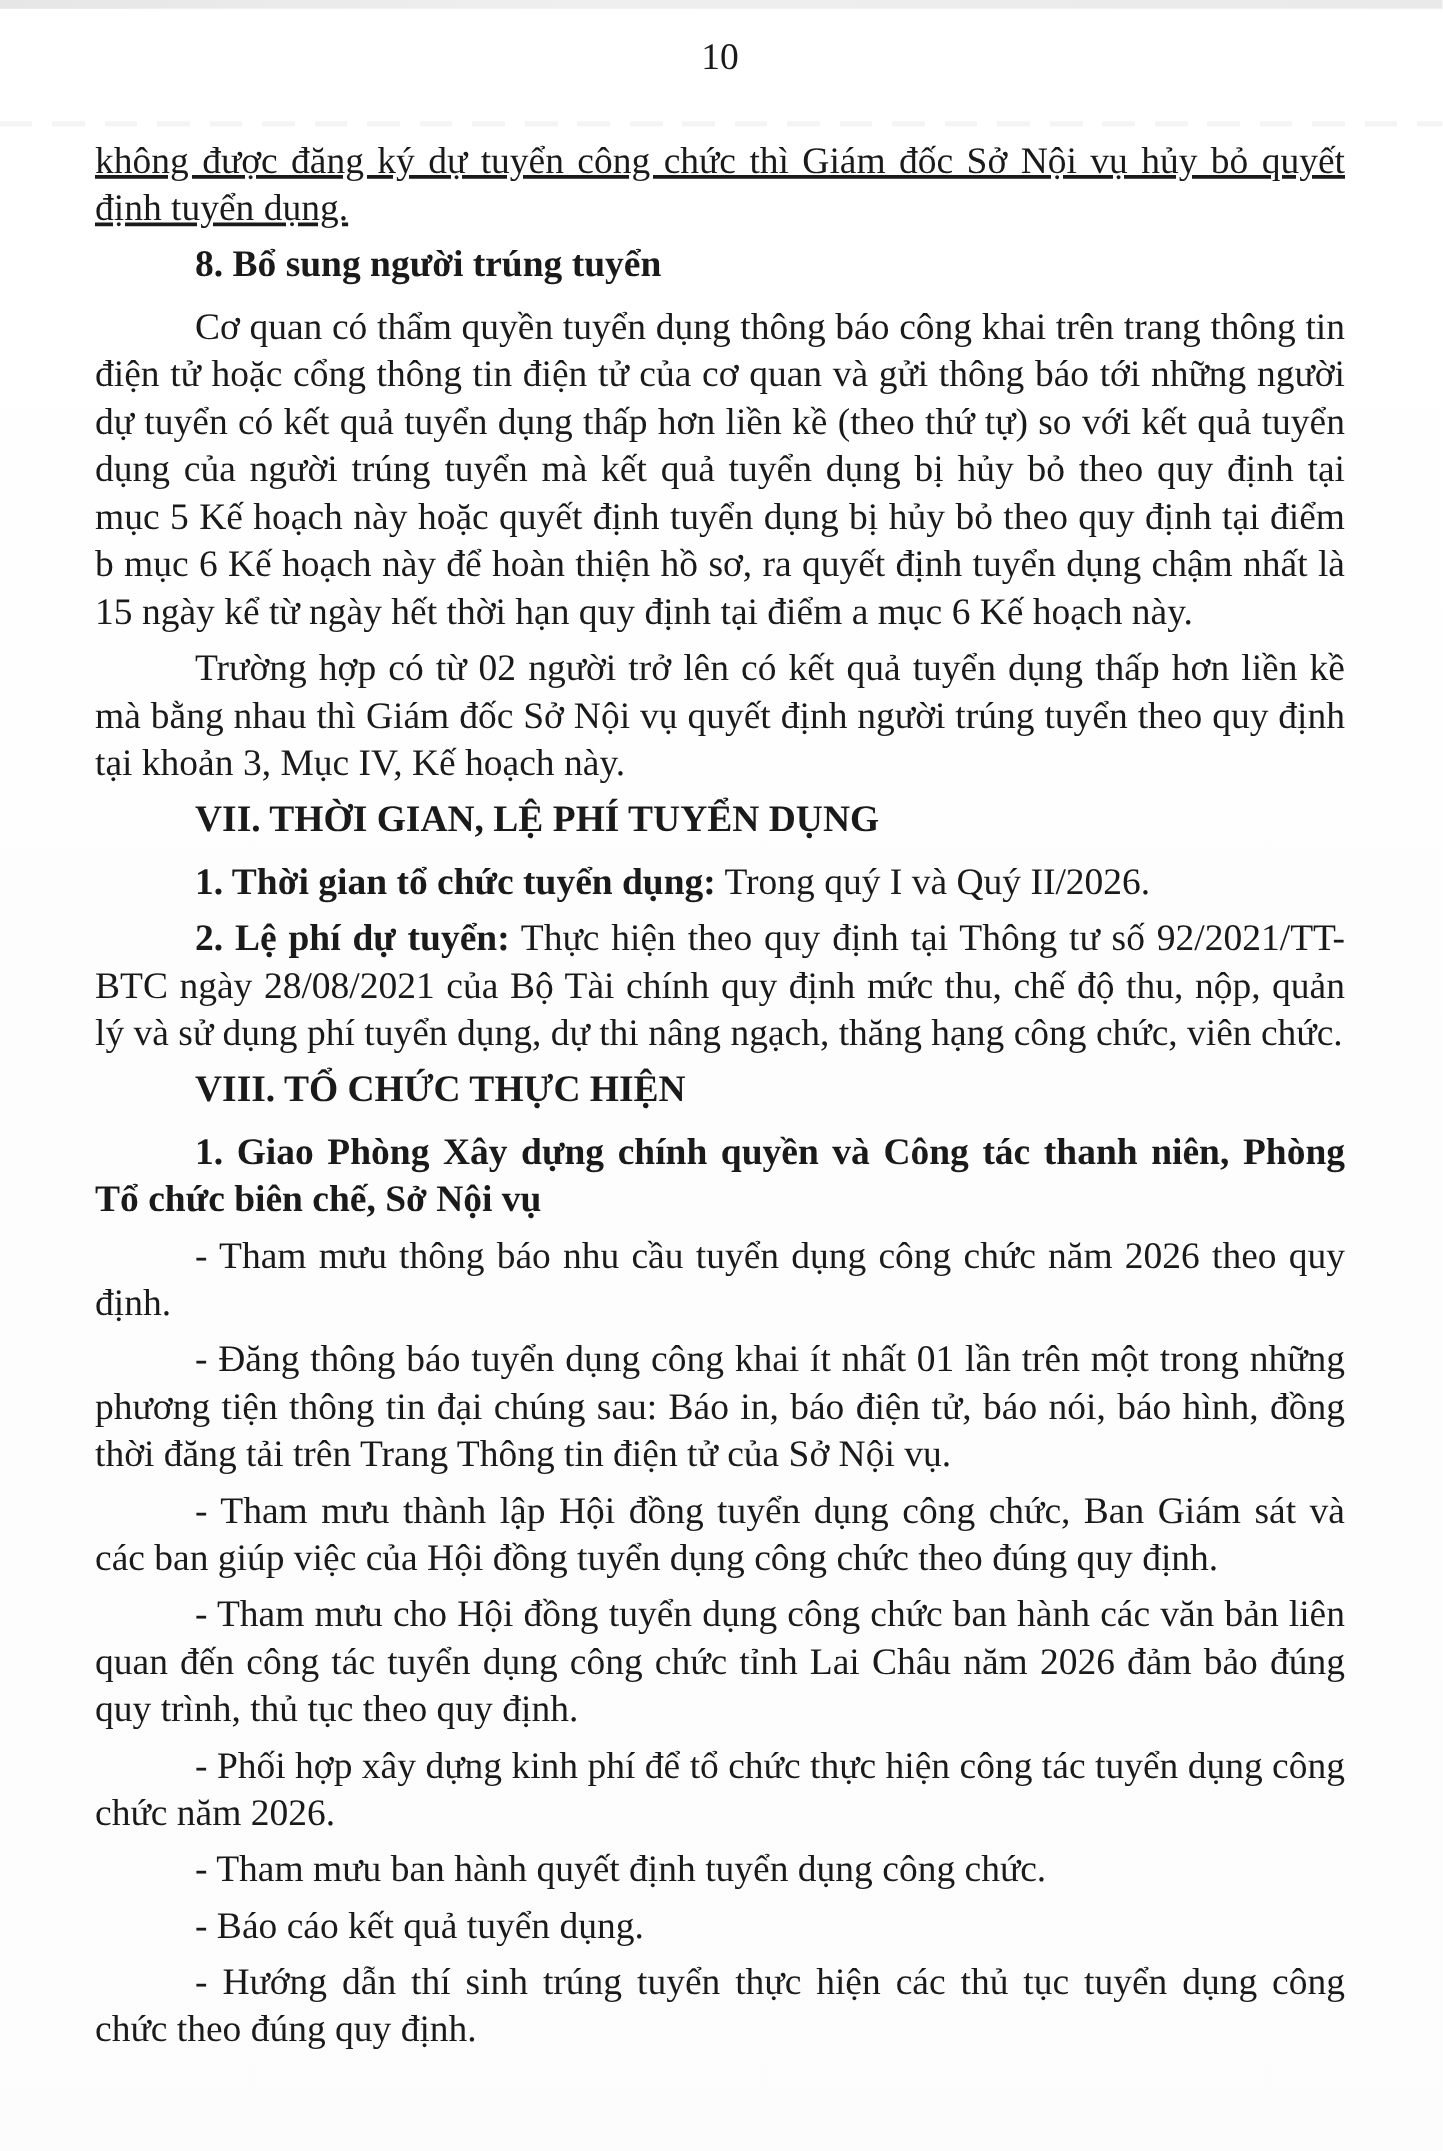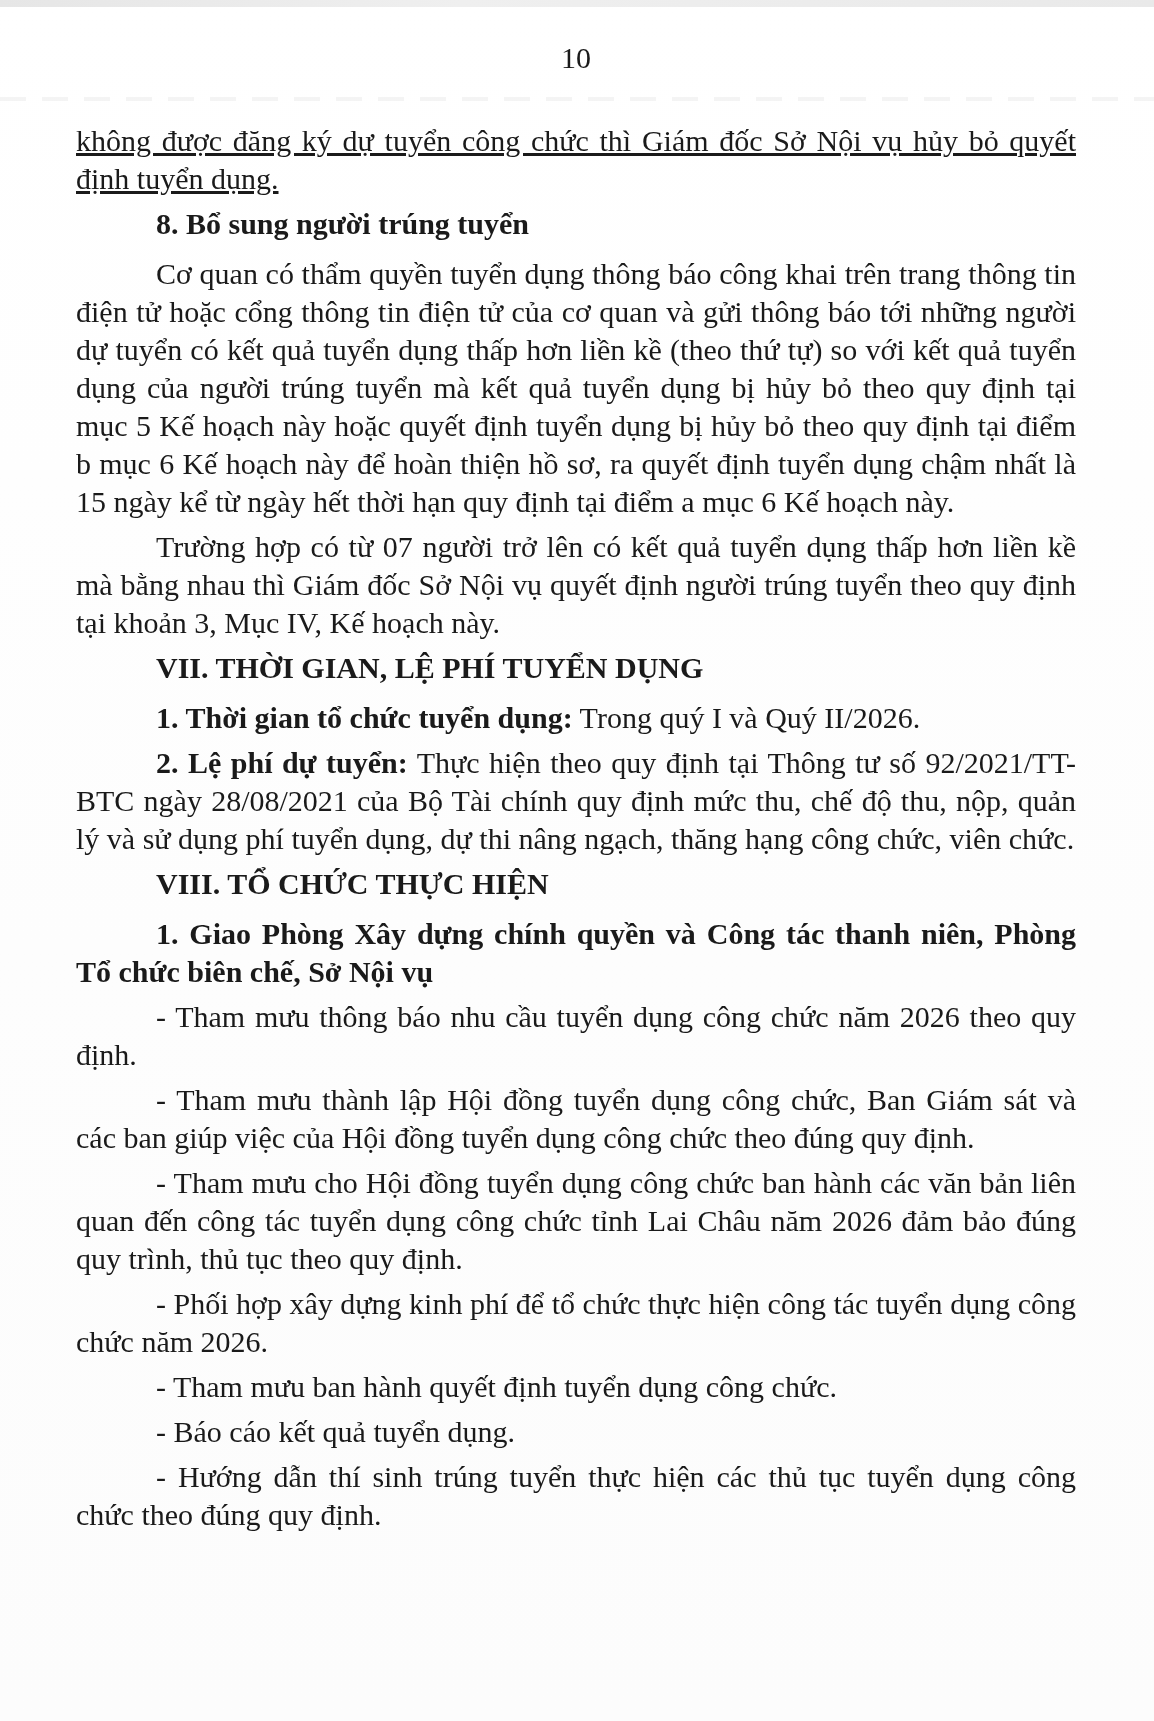--- a/index.html
+++ b/index.html
@@ -29,21 +29,21 @@
       rgba(0,0,0,0.045) 0 26px, rgba(0,0,0,0) 26px 42px);
   }
   .page {
     position: relative;
     padding: 26px 78px 0 76px;
   }
   .page-number {
     text-align: center;
     font-size: 30px;
     line-height: 40px;
-    margin: 12px 0 44px 0;
+    margin: 0 0 44px 0;
   }
   p.body {
     font-size: 30px;
     line-height: 38px;
     margin: 0 0 7px 0;
     text-align: justify;
   }
   .indent { text-indent: 80px; }
   .no-indent { text-indent: 0; text-decoration: underline; }
   .bold { font-weight: bold; }
@@ -61,34 +61,35 @@
 <div class="page">
 
   <div class="page-number">10</div>
 
   <p class="body no-indent">không được đăng ký dự tuyển công chức thì Giám đốc Sở Nội vụ hủy bỏ quyết định tuyển dụng.</p>
 
   <p class="body indent bold heading">8. Bổ sung người trúng tuyển</p>
 
   <p class="body indent">Cơ quan có thẩm quyền tuyển dụng thông báo công khai trên trang thông tin điện tử hoặc cổng thông tin điện tử của cơ quan và gửi thông báo tới những người dự tuyển có kết quả tuyển dụng thấp hơn liền kề (theo thứ tự) so với kết quả tuyển dụng của người trúng tuyển mà kết quả tuyển dụng bị hủy bỏ theo quy định tại mục 5 Kế hoạch này hoặc quyết định tuyển dụng bị hủy bỏ theo quy định tại điểm b mục 6 Kế hoạch này để hoàn thiện hồ sơ, ra quyết định tuyển dụng chậm nhất là 15 ngày kể từ ngày hết thời hạn quy định tại điểm a mục 6 Kế hoạch này.</p>
 
-  <p class="body indent">Trường hợp có từ 07 người trở lên có kết quả tuyển dụng thấp hơn liền kề mà bằng nhau thì Giám đốc Sở Nội vụ quyết định người trúng tuyển theo quy định tại khoản 3, Mục IV, Kế hoạch này.</p>
+  <p class="body indent">Trường hợp có từ 02 người trở lên có kết quả tuyển dụng thấp hơn liền kề mà bằng nhau thì Giám đốc Sở Nội vụ quyết định người trúng tuyển theo quy định tại khoản 3, Mục IV, Kế hoạch này.</p>
 
   <p class="body indent bold heading">VII. THỜI GIAN, LỆ PHÍ TUYỂN DỤNG</p>
 
   <p class="body indent"><span class="bold">1. Thời gian tổ chức tuyển dụng:</span><span> Trong quý I và Quý II/2026.</span></p>
 
   <p class="body indent"><span class="bold">2. Lệ phí dự tuyển:</span><span> Thực hiện theo quy định tại Thông tư số 92/2021/TT-BTC ngày 28/08/2021 của Bộ Tài chính quy định mức thu, chế độ thu, nộp, quản lý và sử dụng phí tuyển dụng, dự thi nâng ngạch, thăng hạng công chức, viên chức.</span></p>
 
   <p class="body indent bold heading">VIII. TỔ CHỨC THỰC HIỆN</p>
 
   <p class="body indent bold">1. Giao Phòng Xây dựng chính quyền và Công tác thanh niên, Phòng Tổ chức biên chế, Sở Nội vụ</p>
 
   <p class="body indent">- Tham mưu thông báo nhu cầu tuyển dụng công chức năm 2026 theo quy định.</p>
 
+  <p class="body indent">- Đăng thông báo tuyển dụng công khai ít nhất 01 lần trên một trong những phương tiện thông tin đại chúng sau: Báo in, báo điện tử, báo nói, báo hình, đồng thời đăng tải trên Trang Thông tin điện tử của Sở Nội vụ.</p>
 
   <p class="body indent">- Tham mưu thành lập Hội đồng tuyển dụng công chức, Ban Giám sát và các ban giúp việc của Hội đồng tuyển dụng công chức theo đúng quy định.</p>
 
   <p class="body indent">- Tham mưu cho Hội đồng tuyển dụng công chức ban hành các văn bản liên quan đến công tác tuyển dụng công chức tỉnh Lai Châu năm 2026 đảm bảo đúng quy trình, thủ tục theo quy định.</p>
 
   <p class="body indent">- Phối hợp xây dựng kinh phí để tổ chức thực hiện công tác tuyển dụng công chức năm 2026.</p>
 
   <p class="body indent">- Tham mưu ban hành quyết định tuyển dụng công chức.</p>
 
   <p class="body indent">- Báo cáo kết quả tuyển dụng.</p>

